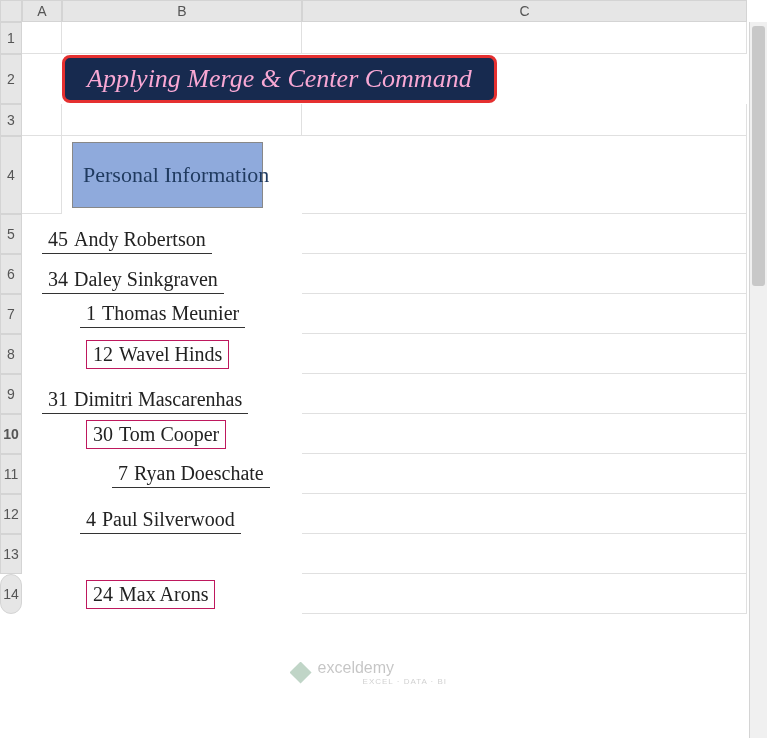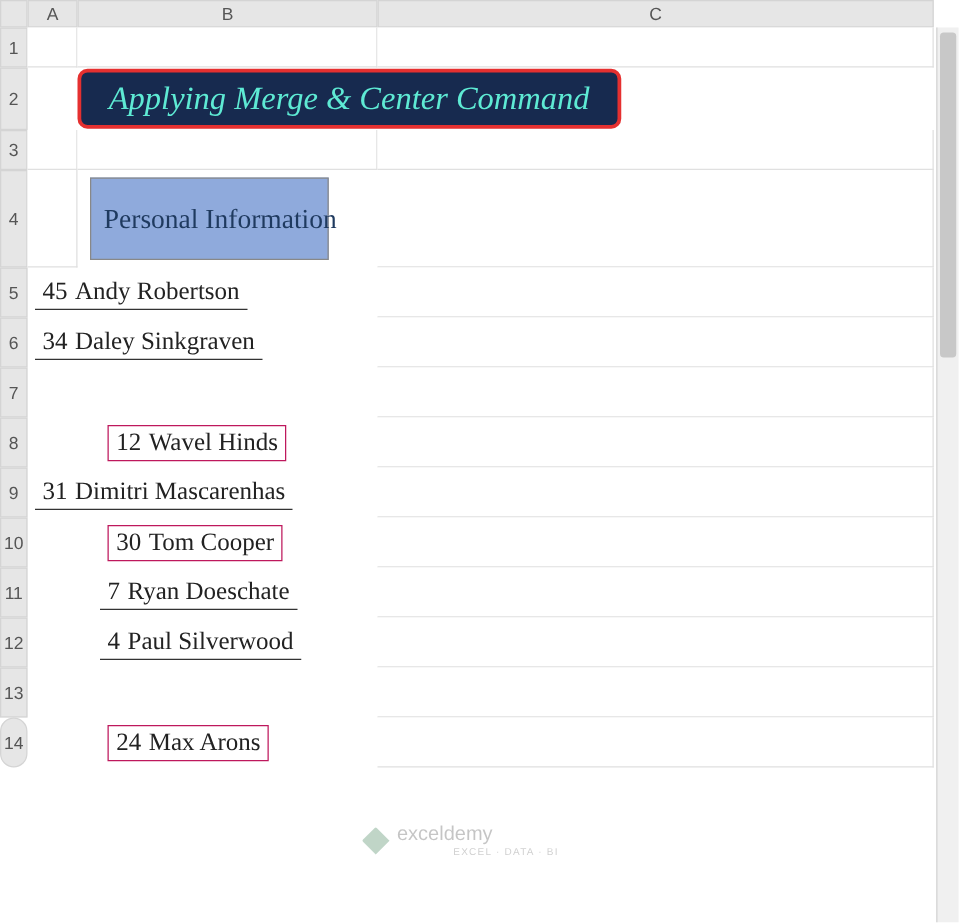--- a/index.html
+++ b/index.html
@@ -52,21 +52,21 @@
       grid-row: 3;
       display: flex;
       align-items: center;
       justify-content: flex-start;
       padding-left: 40px;
     }
     .title-box {
       background: #172a4f;
       border: 3px solid #e53030;
       border-radius: 8px;
-      color: #5eead4;
+      color: #f9a8d4;
       font-size: 26px;
       font-weight: normal;
       padding: 6px 22px;
       font-style: italic;
       font-family: "Comic Sans MS", cursive;
     }
     .section-header-wrap {
       grid-column: 3;
       grid-row: 5;
       display: flex;
@@ -107,25 +107,25 @@
     .data-row.boxed {
       border: 1px solid #be185d;
     }
     .data-num { margin-right: 6px; }
     .row5 { grid-row: 6; }
     .row6 { grid-row: 7; }
     .row7 { grid-row: 8; }
     .row8 { grid-row: 9; }
     .row9 { grid-row: 10; }
     .row10 { grid-row: 11; }
-    .row11 { grid-row: 12; }
-    .row12 { grid-row: 13; }
+    .row11 { grid-row: 12; margin-left: 32px; }
+    .row12 { grid-row: 13; align-items: flex-end; }
     .row13 { grid-row: 14; }
     .row14 { grid-row: 15; }
-    .indent-sm { padding-left: 6px; }
+    .indent-sm { padding-left: 20px; align-items: flex-end; }
     .indent-md { padding-left: 58px; }
     .indent-lg { padding-left: 64px; }
     .watermark {
       position: absolute;
       right: 320px;
       bottom: 52px;
       opacity: 0.28;
       display: flex;
       align-items: center;
       gap: 6px;
@@ -165,21 +165,21 @@
 
   <div class="row-header" style="grid-row:2;">1</div>
   <div class="row-header" style="grid-row:3;">2</div>
   <div class="row-header" style="grid-row:4;">3</div>
   <div class="row-header" style="grid-row:5;">4</div>
   <div class="row-header" style="grid-row:6;">5</div>
   <div class="row-header" style="grid-row:7;">6</div>
   <div class="row-header" style="grid-row:8;">7</div>
   <div class="row-header" style="grid-row:9;">8</div>
   <div class="row-header" style="grid-row:10;">9</div>
-  <div class="row-header" style="grid-row:11;">10</div>
+  <div class="row-header" style="grid-row:11;font-weight:bold;">10</div>
   <div class="row-header" style="grid-row:12;">11</div>
   <div class="row-header" style="grid-row:13;">12</div>
   <div class="row-header" style="grid-row:14;">13</div>
   <div class="row-header" style="grid-row:15;border-radius:11px;">14</div>
 
   <div class="cell" style="grid-column:2;grid-row:2;"></div>
   <div class="cell" style="grid-column:3;grid-row:2;"></div>
   <div class="cell" style="grid-column:4;grid-row:2;"></div>
   <div class="cell" style="grid-column:2;grid-row:4;"></div>
   <div class="cell" style="grid-column:3;grid-row:4;"></div>
@@ -196,20 +196,25 @@
   </div>
 
   <div class="data-row-wrap row5 indent-sm">
     <span class="data-row">
       <span class="data-num">45</span><span>Andy Robertson</span>
     </span>
   </div>
   <div class="data-row-wrap row6 indent-sm">
     <span class="data-row">
       <span class="data-num">34</span><span>Daley Sinkgraven</span>
+    </span>
+  </div>
+  <div class="data-row-wrap row7 indent-md">
+    <span class="data-row">
+      <span class="data-num">1</span><span>Thomas Meunier</span>
     </span>
   </div>
   <div class="data-row-wrap row8 indent-lg">
     <span class="data-row boxed">
       <span class="data-num">12</span><span>Wavel Hinds</span>
     </span>
   </div>
   <div class="data-row-wrap row9 indent-sm">
     <span class="data-row">
       <span class="data-num">31</span><span>Dimitri Mascarenhas</span>

